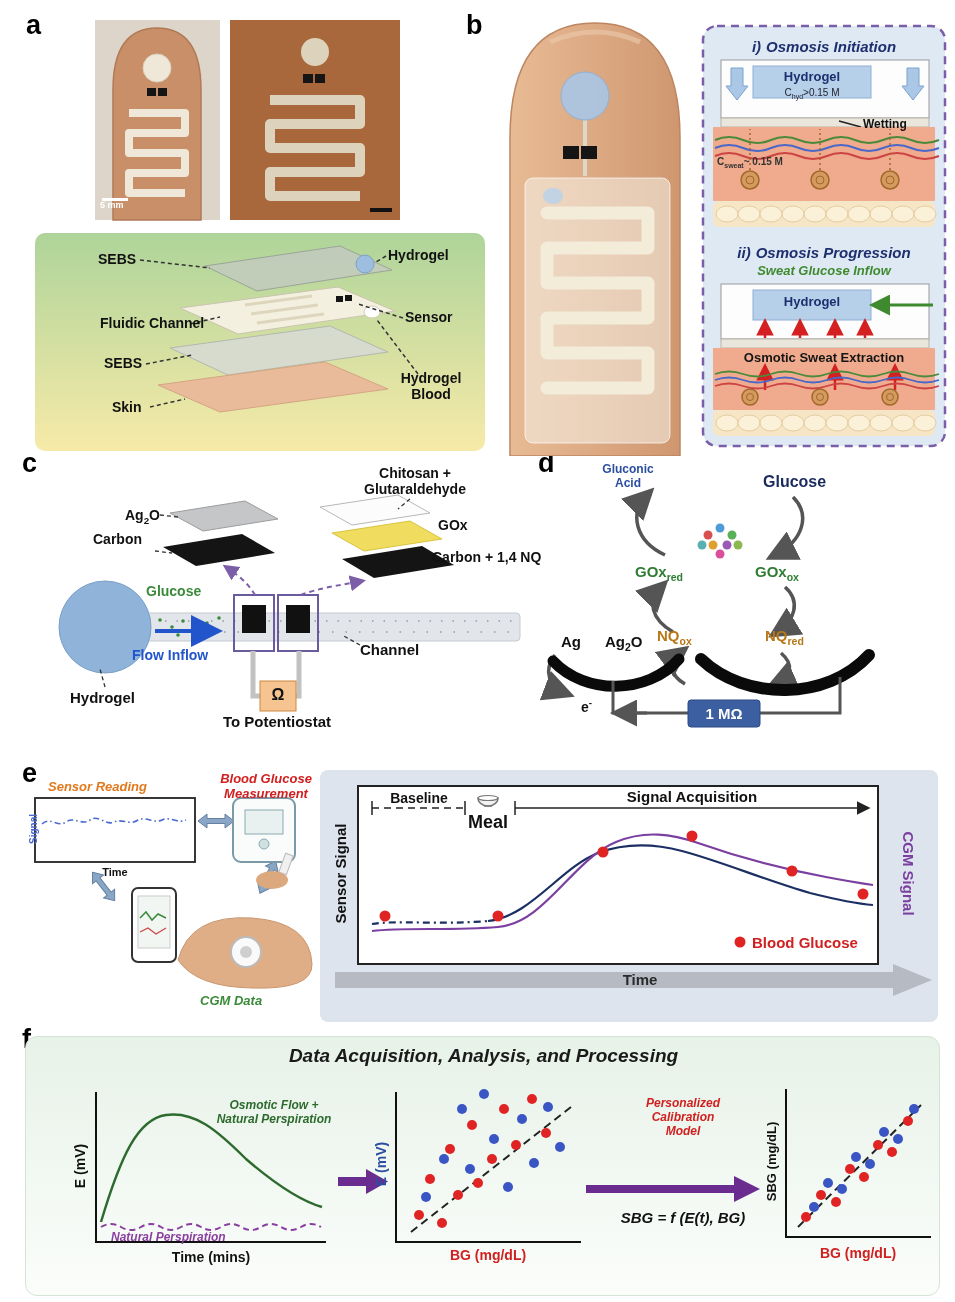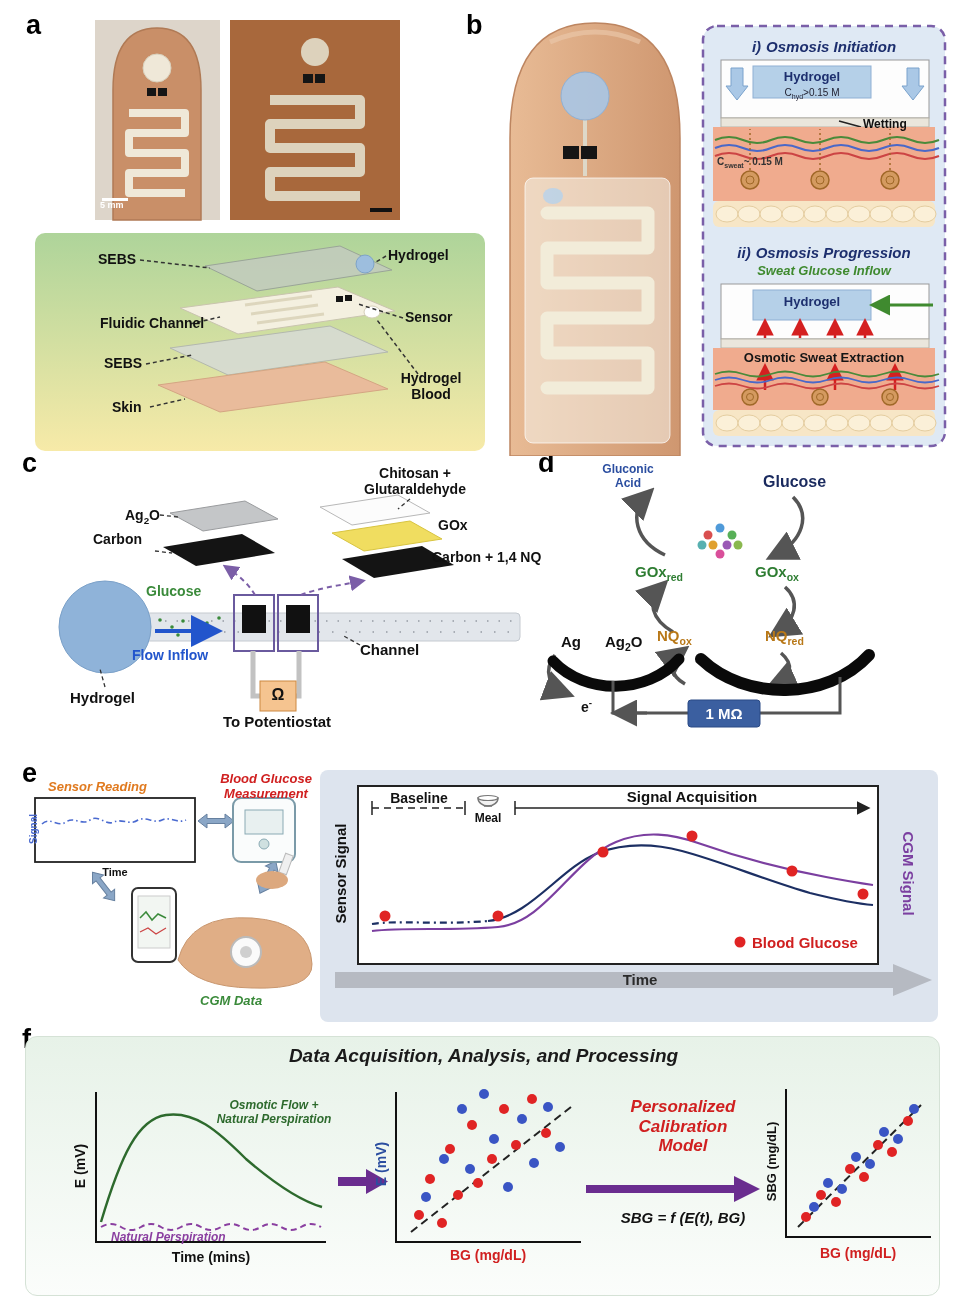--- a/index.html
+++ b/index.html
@@ -426,21 +426,21 @@
     <div class="lbl it" style="left:28px;top:12px;color:#e07a1f;font-size:13px;">Sensor Reading</div>
     <div class="vlab" style="left:-14px;top:56px;width:56px;transform:rotate(-90deg);font-size:10px;color:#4a6ad0;">Signal</div>
     <div class="lbl ctr" style="left:60px;top:98px;width:70px;font-size:11px;">Time</div>
     <div class="lbl ctr it" style="left:190px;top:4px;width:112px;color:#d02020;font-size:13px;">
       <div>Blood Glucose</div>
         <div>Measurement</div>
     </div>
     <div class="lbl it" style="left:168px;top:226px;color:#3a8a3a;font-size:13px;margin-left:12px;">CGM Data</div>
 
     <div class="lbl ctr" style="left:352px;top:22px;width:94px;">Baseline</div>
-    <div class="lbl ctr" style="left:442px;top:44px;width:52px;font-size:12px;">Meal</div>
+    <div class="lbl ctr" style="left:442px;top:44px;width:52px;font-size:18px;">Meal</div>
     <div class="lbl ctr" style="left:562px;top:20px;width:220px;font-size:15px;">Signal Acquisition</div>
     <div class="vlab" style="left:240px;top:98px;width:160px;transform:rotate(-90deg);font-size:15px;color:#111;">Sensor Signal</div>
     <div class="vlab" style="left:808px;top:98px;width:160px;transform:rotate(90deg);font-size:15px;color:#7b3fa0;">CGM Signal</div>
     <div class="lbl" style="left:732px;top:166px;color:#d02020;font-size:15px;">Blood Glucose</div>
     <div class="lbl ctr" style="left:555px;top:203px;width:130px;font-size:15px;color:#2a2a2a;">Time</div>
   </div>
 
   <div class="panel" style="left:25px;top:1036px;width:915px;height:260px;background:linear-gradient(180deg,#e7f2e8,#fbfdfb);border:1px solid #d5e2d6;border-radius:12px;">
     <svg width="915" height="260" viewBox="0 0 915 260">
 
@@ -521,21 +521,21 @@
     <div class="lbl ctr it" style="left:0;top:8px;width:915px;font-size:19px;color:#1a1a1a;">Data Acquisition, Analysis, and Processing</div>
     <div class="vlab" style="left:14px;top:122px;width:80px;transform:rotate(-90deg);font-size:14px;color:#111;">E (mV)</div>
     <div class="lbl ctr" style="left:105px;top:212px;width:160px;">Time (mins)</div>
     <div class="lbl ctr it" style="left:168px;top:62px;width:160px;color:#2d6a2d;font-size:12px;">
       <div>Osmotic Flow +</div>
         <div>Natural Perspiration</div>
     </div>
     <div class="lbl it" style="left:85px;top:194px;color:#8a3fa0;font-size:12px;">Natural Perspiration</div>
     <div class="vlab" style="left:315px;top:120px;width:80px;transform:rotate(-90deg);font-size:14px;color:#2b4ea0;">E (mV)</div>
     <div class="lbl ctr" style="left:382px;top:210px;width:160px;color:#d02020;">BG (mg/dL)</div>
-    <div class="lbl ctr it" style="left:547px;top:60px;width:220px;color:#d02020;font-size:17px;">
+    <div class="lbl ctr it" style="left:547px;top:60px;width:220px;color:#d02020;font-size:12px;">
       <div>Personalized</div>
         <div>Calibration</div>
         <div>Model</div>
     </div>
     <div class="lbl ctr it" style="left:547px;top:172px;width:220px;font-size:15px;color:#111;">SBG = f (E(t), BG)</div>
     <div class="vlab" style="left:690px;top:118px;width:110px;transform:rotate(-90deg);font-size:13px;color:#111;">SBG (mg/dL)</div>
     <div class="lbl ctr" style="left:757px;top:208px;width:150px;color:#d02020;">BG (mg/dL)</div>
   </div>
 
 </div>

